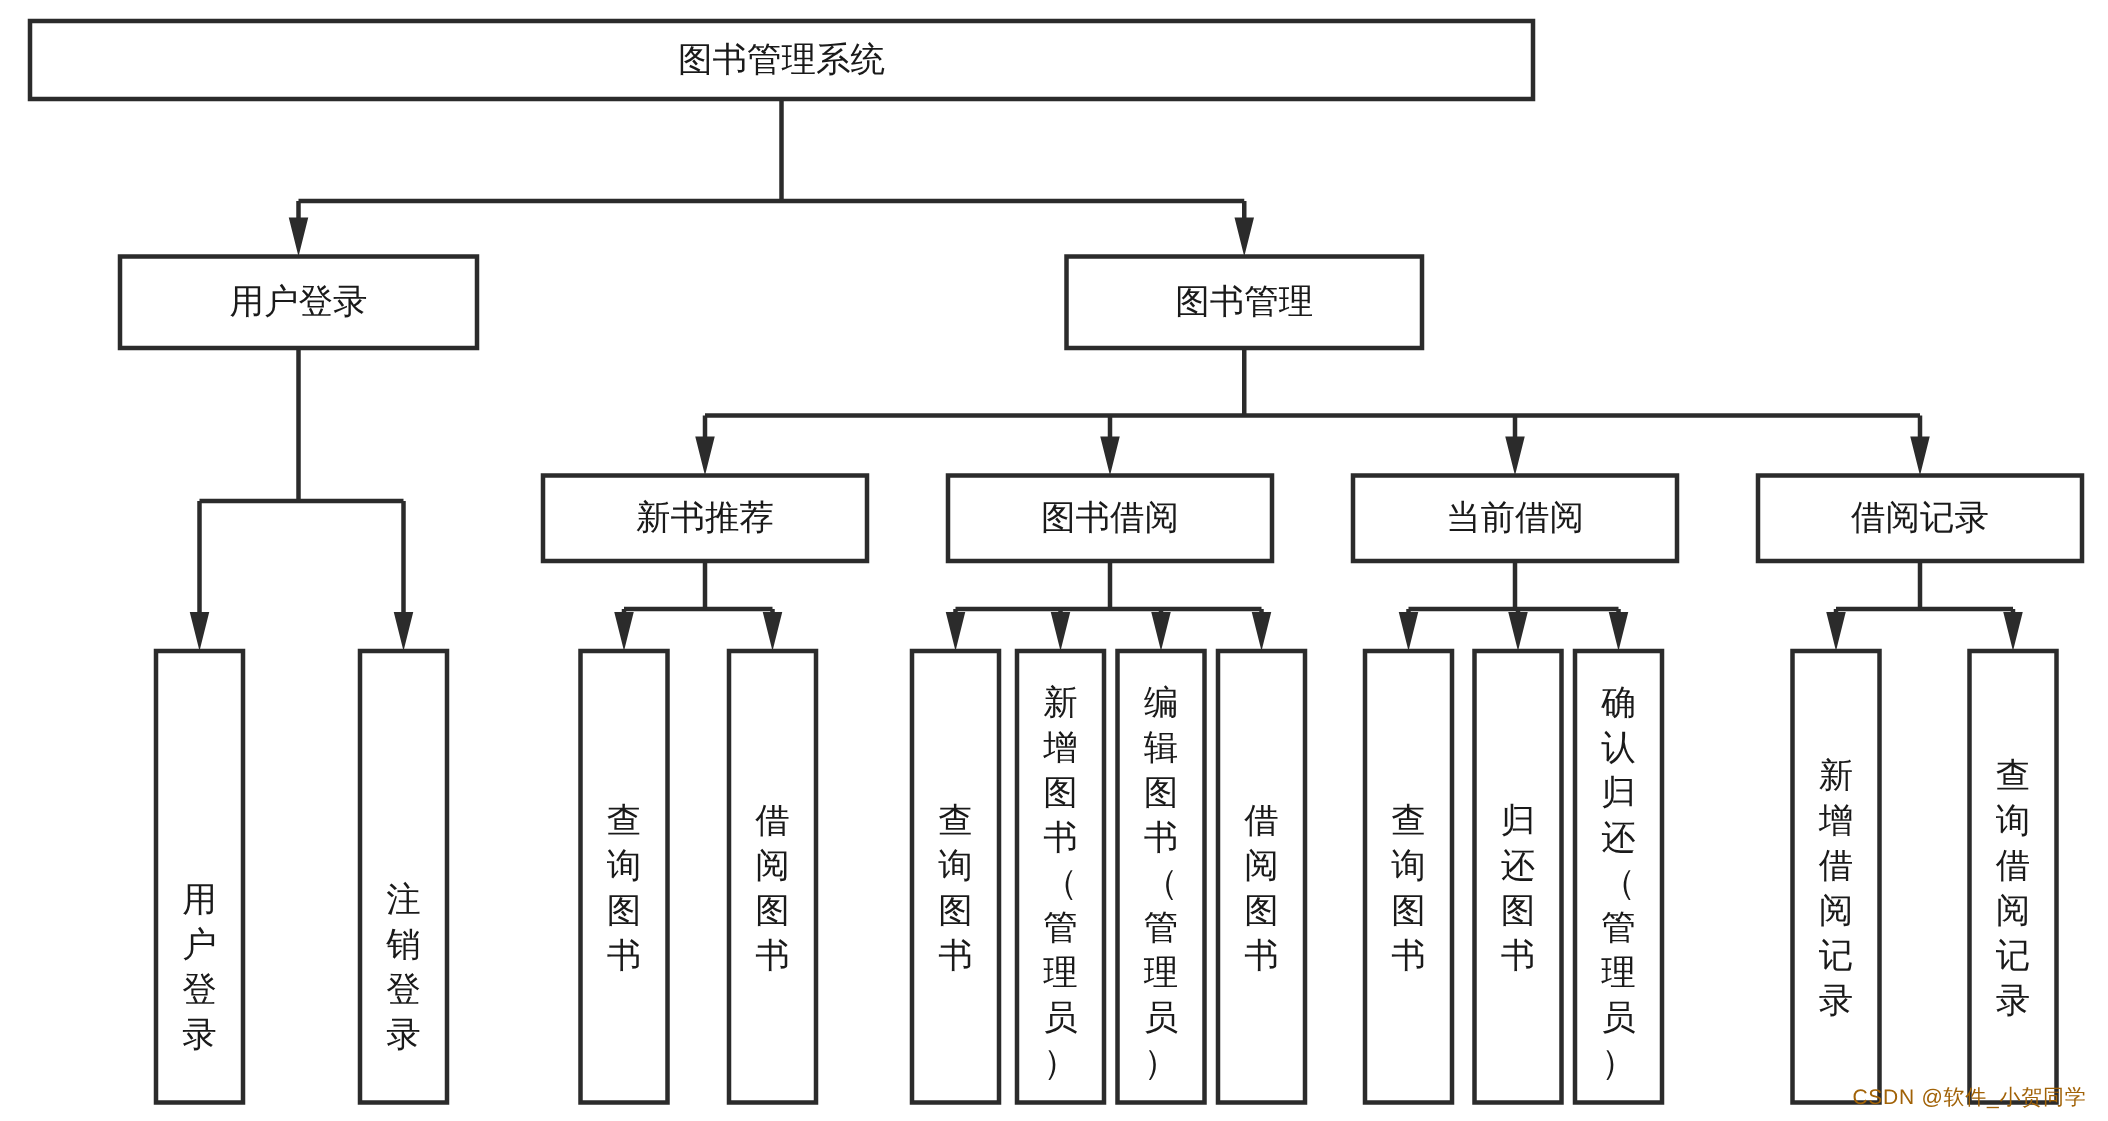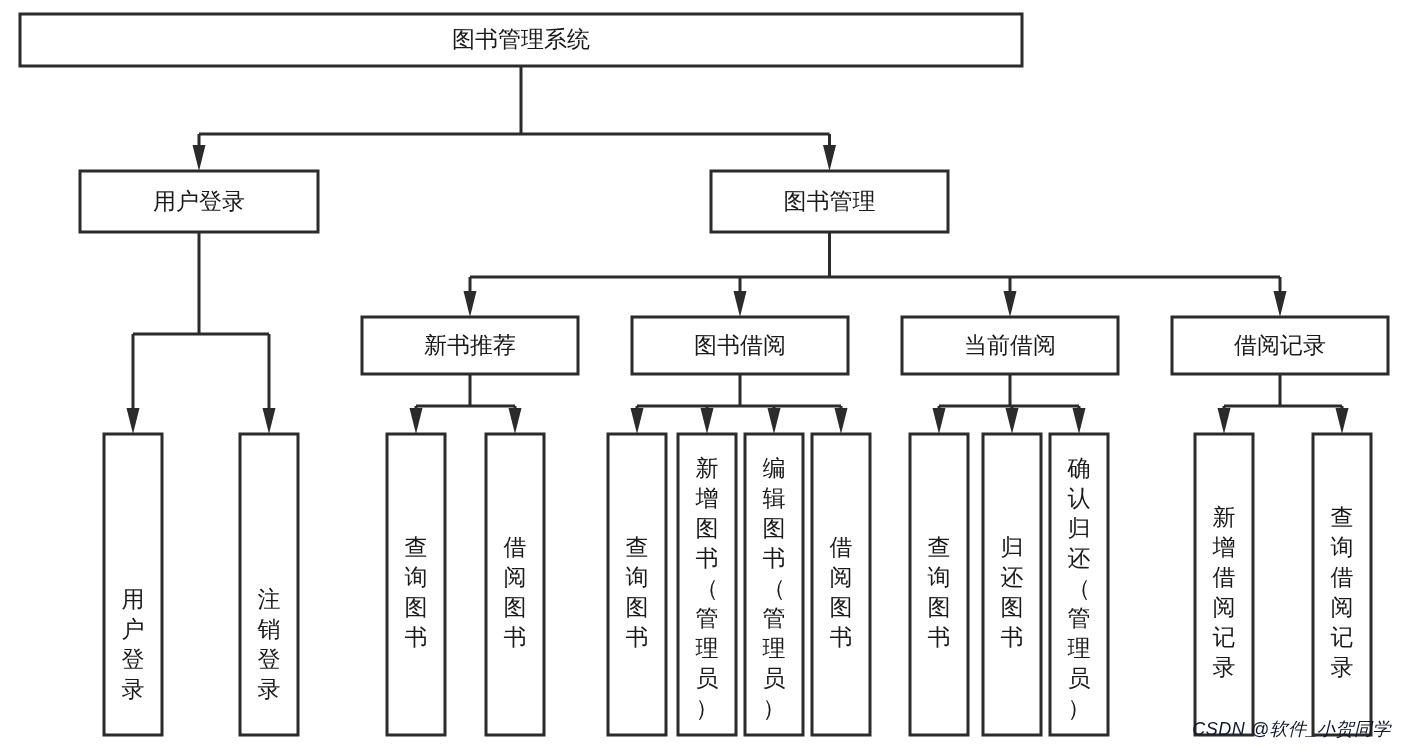--- a/index.html
+++ b/index.html
@@ -47,26 +47,25 @@
   }
   .arrow-head {
     fill: #2b2b2b;
     stroke: none;
   }
   .watermark {
     position: absolute;
     right: 14px;
     bottom: 6px;
     font-family: "Liberation Sans", "DejaVu Sans", sans-serif;
-    font-size: 18px;
-    color: #0f172a;
+    font-size: 14px;
+    color: #a16207;
     white-space: nowrap;
     letter-spacing: 0.5px;
     pointer-events: none;
-    font-style: italic;
   }
 </style>
 </head>
 <body>
 
 <svg id="diagram-root" viewBox="0 0 1405 747" width="1405" height="747">
   <g id="edge-layer">
       <g>
         <path class="connector" d="M 521 66 L 521 134"></path>
         <path class="connector" d="M 199 134 L 829.5 134"></path>

